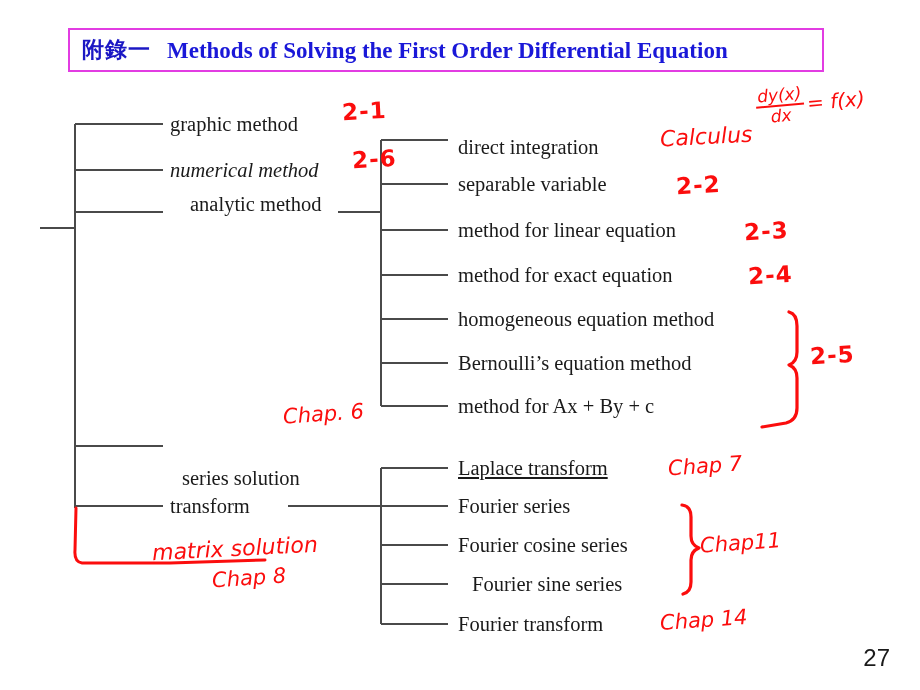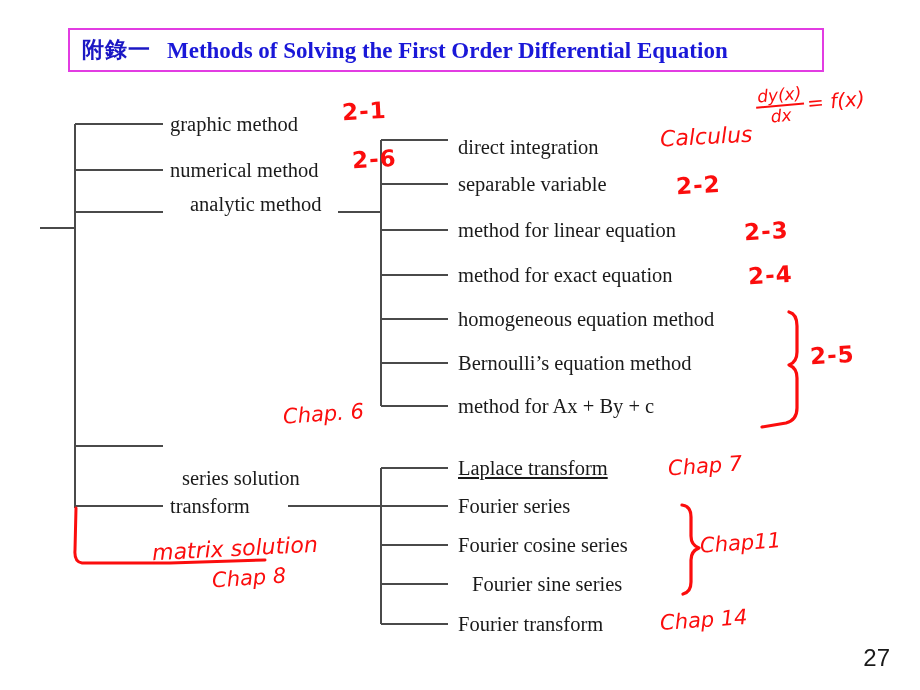--- a/index.html
+++ b/index.html
@@ -184,21 +184,21 @@
   <g stroke="#fb0d0d" stroke-width="3.2" fill="none" stroke-linecap="round" stroke-linejoin="round">
     <path d="M 789 312 Q 797 314 797 326 L 797 352 Q 797 362 789 365 Q 797 368 797 378 L 797 408 Q 797 420 786 423 L 762 427"></path>
   </g>
 
   <g stroke="#fb0d0d" stroke-width="3.2" fill="none" stroke-linecap="round" stroke-linejoin="round">
     <path d="M 682 505 Q 691 506 691 517 L 691 536 Q 691 545 699 548 Q 691 551 691 560 L 691 582 Q 691 592 683 594"></path>
   </g>
 </svg>
 
 <div class="node-label" style="left:170px; top:114px;font-family:Liberation Serif, serif;">graphic method</div>
-<div class="node-label" style="left:170px; top:160px;">numerical method</div>
+<div class="node-label" style="left:170px; top:160px;font-style:italic;">numerical method</div>
 <div class="node-label" style="left:170px; top:194px;margin-left:20px;">analytic method</div>
 <div class="node-label" style="left:182px; top:436px;margin-top:32px;">series solution</div>
 <div class="node-label" style="left:170px; top:496px;">transform</div>
 
 <div class="node-label" style="left:458px; top:130px;margin-top:7px;">direct integration</div>
 <div class="node-label" style="left:458px; top:174px;">separable variable</div>
 <div class="node-label" style="left:458px; top:220px;">method for linear equation</div>
 <div class="node-label" style="left:458px; top:265px;">method for exact equation</div>
 <div class="node-label" style="left:458px; top:309px;">homogeneous equation method</div>
 <div class="node-label" style="left:458px; top:353px;">Bernoulli’s equation method</div>

